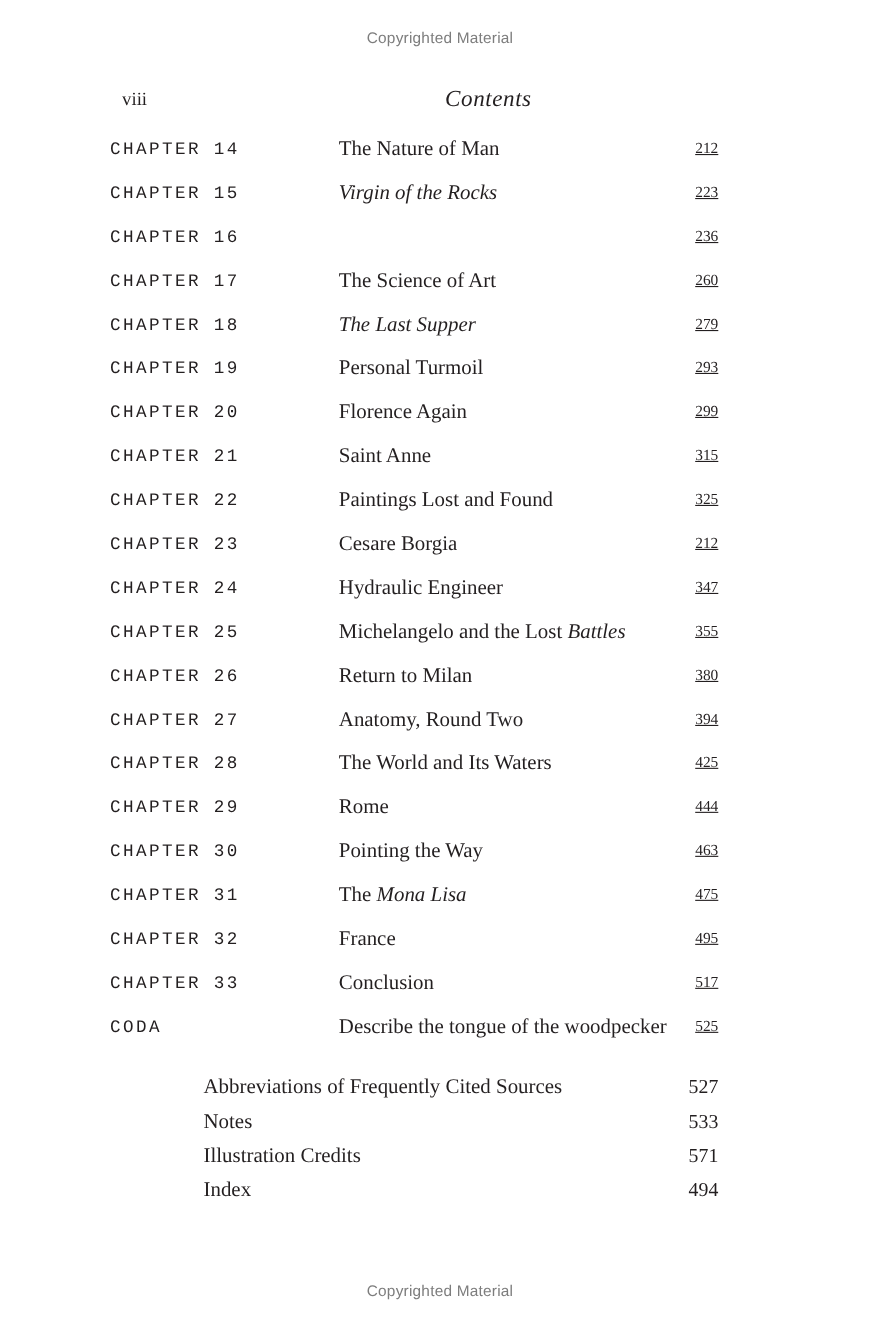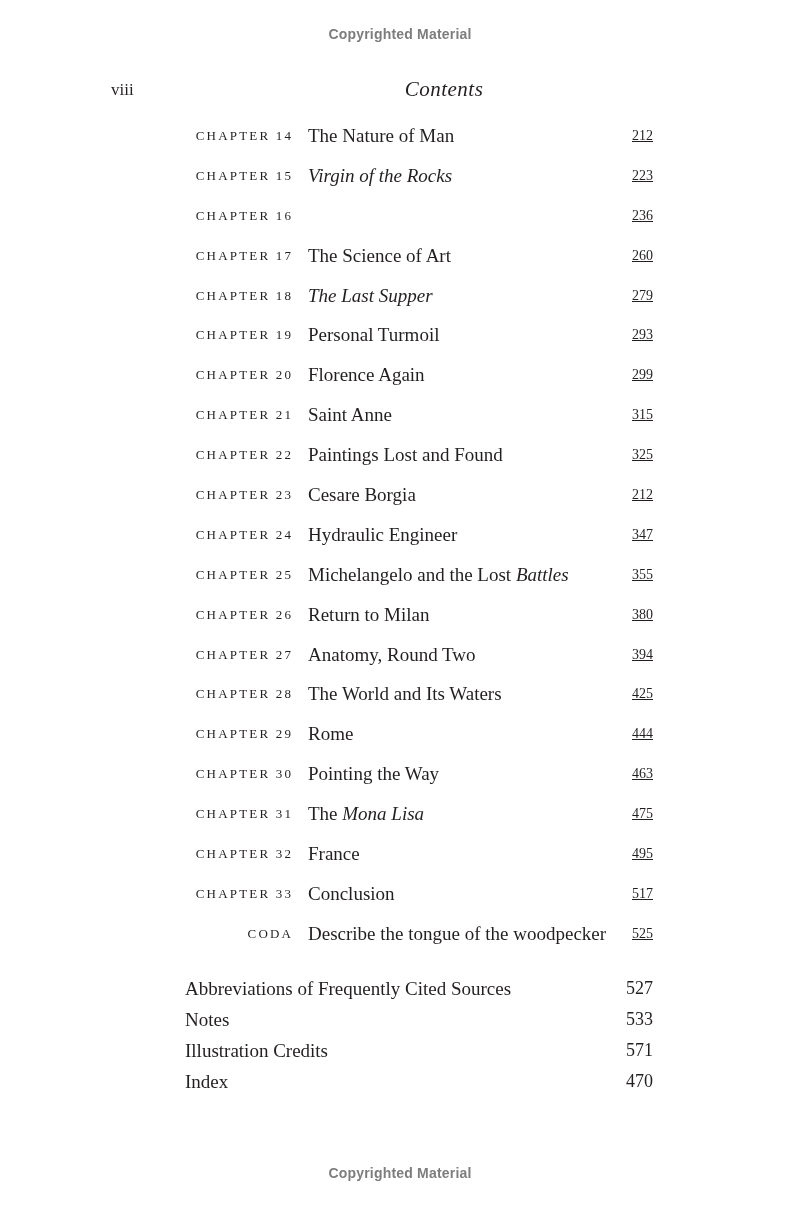--- a/index.html
+++ b/index.html
@@ -8,21 +8,21 @@
     background: #ffffff;
     font-family: "Liberation Serif", serif;
     color: #231f20;
     position: relative;
     overflow: hidden;
   }
   .copyright {
     position: absolute; left: 0; width: 800px;
     text-align: center;
     font-family: "Liberation Sans", sans-serif;
-    font-weight: bold;
+    font-weight: normal;
     font-size: 14px;
     color: #7d7d7d;
     letter-spacing: 0.2px;
   }
   .copyright.top { top: 26px; }
   .copyright.bottom { top: 1165px; }
 
   .folio {
     position: absolute; left: 111px; top: 80px;
     font-size: 17px;
@@ -39,25 +39,26 @@
   .toc {
     position: absolute; left: 100px; top: 116px; width: 553px;
   }
   .toc-row {
     display: grid;
     grid-template-columns: 191px 1fr auto;
     height: 39.9px;
     align-items: center;
   }
   .chapter-label {
-    text-align: right;
-    font-size: 13px;
+    text-align: left;
+    font-size: 16px;
     letter-spacing: 2.2px;
     margin-right: -2.2px;
     white-space: nowrap;
+    font-family: Liberation Mono, monospace;
   }
   .chapter-title {
     padding-left: 17px;
     font-size: 19px;
     white-space: nowrap;
   }
   .chapter-page {
     font-size: 14px;
     text-align: right;
     text-decoration: underline;
@@ -201,18 +202,18 @@
       <div class="backmatter-row">
         <span class="backmatter-title">Notes</span>
         <span class="backmatter-page">533</span>
       </div>
       <div class="backmatter-row">
         <span class="backmatter-title">Illustration Credits</span>
         <span class="backmatter-page">571</span>
       </div>
       <div class="backmatter-row">
         <span class="backmatter-title">Index</span>
-        <span class="backmatter-page">470</span>
+        <span class="backmatter-page">494</span>
       </div>
     </div>
 
   <div class="copyright bottom">Copyrighted Material</div>
 </div>
 
 </body></html>

